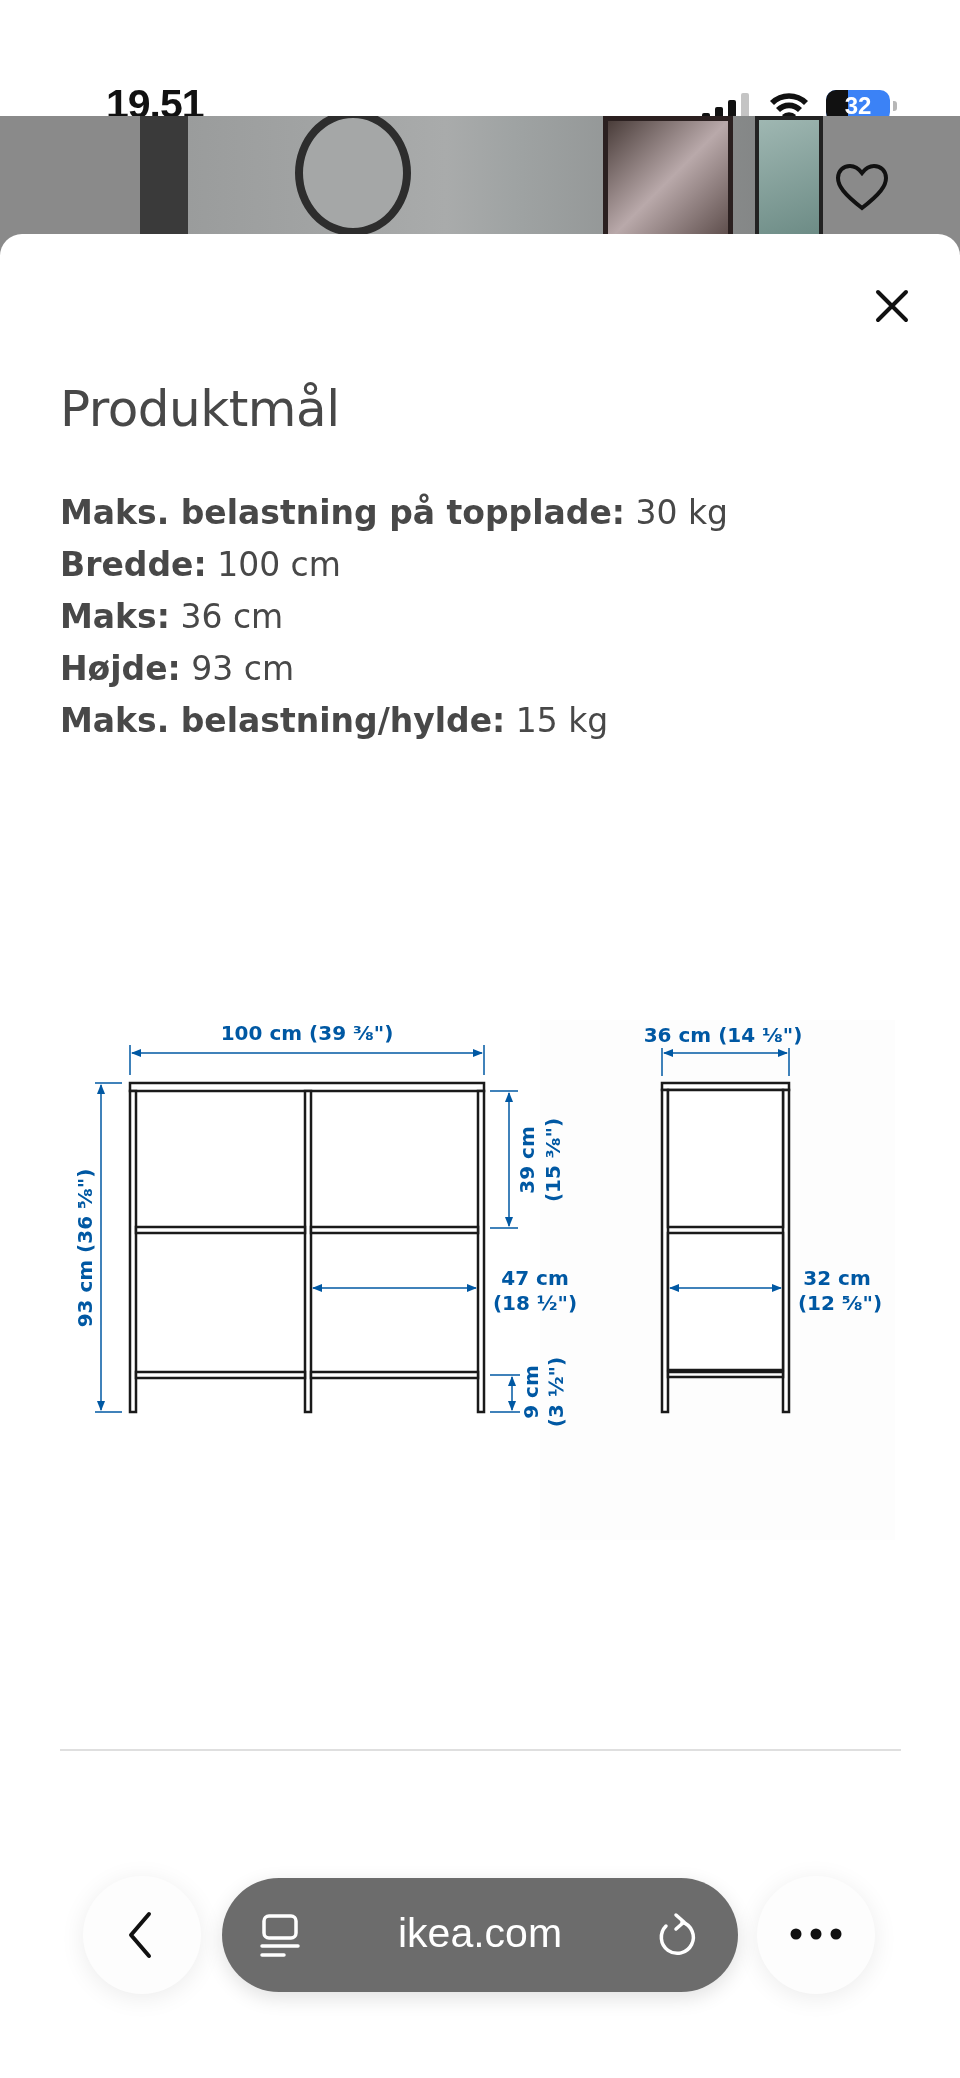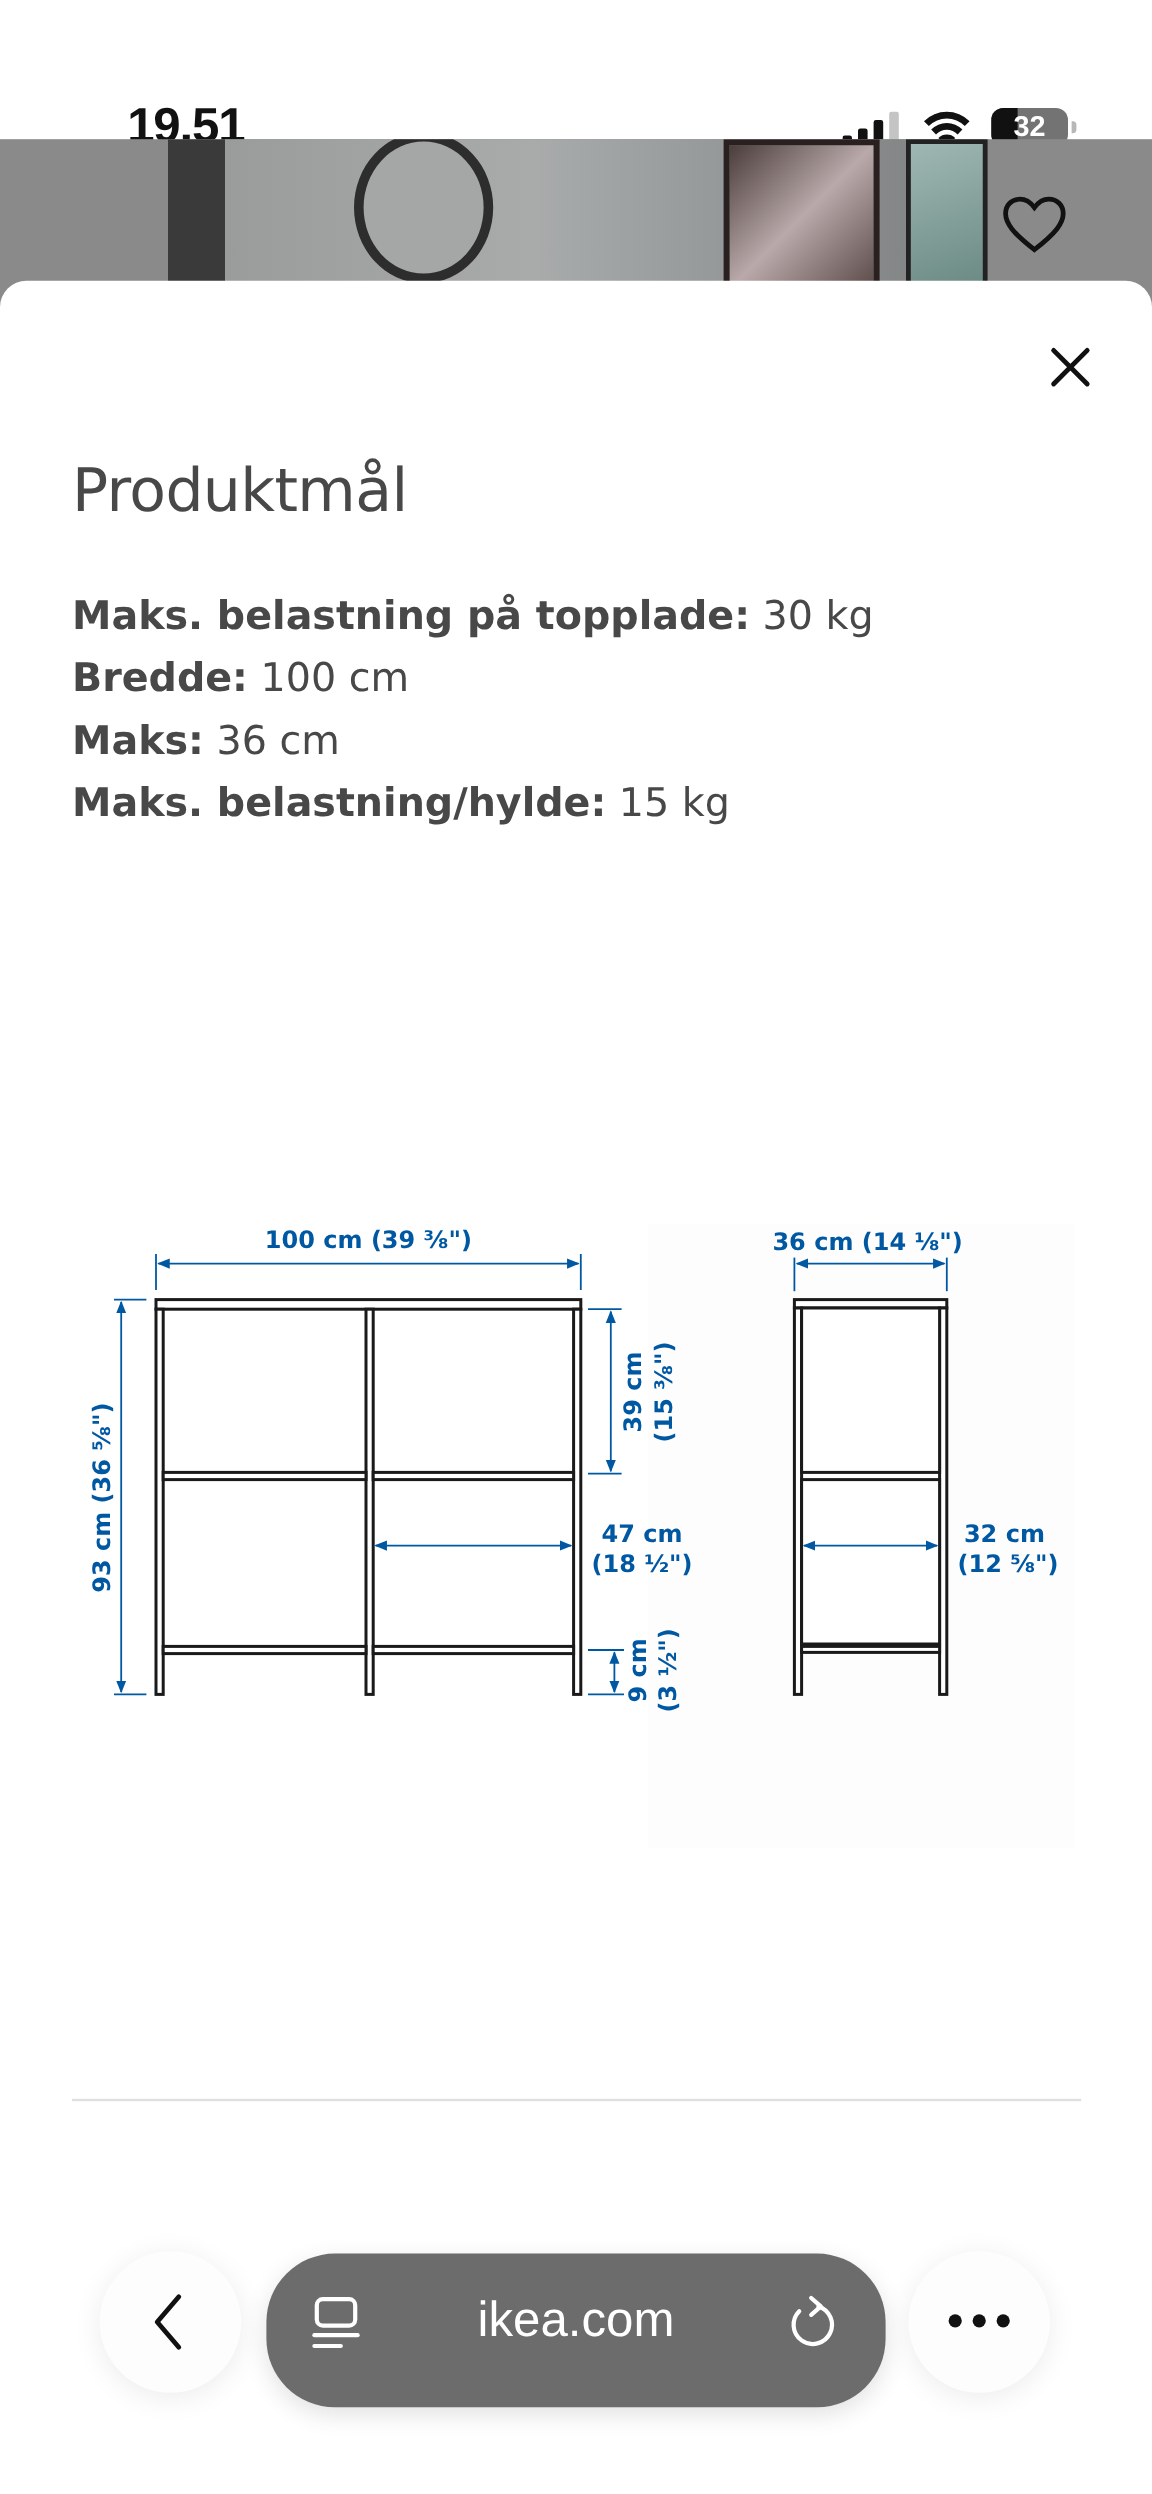--- a/index.html
+++ b/index.html
@@ -1,21 +1,21 @@
 <!DOCTYPE html>
 <html><head>
 <meta charset="utf-8">
 <style>
   html,body{margin:0;padding:0;}
   body{width:960px;height:2078px;position:relative;overflow:hidden;background:#fff;font-family:"DejaVu Sans","Liberation Sans",sans-serif;color:#484848;}
   .status{position:absolute;top:0;left:0;width:960px;height:116px;background:#fff;margin-top:43px;}
   .time{position:absolute;left:106px;top:38px;font-family:"Liberation Sans",sans-serif;font-size:41px;font-weight:600;color:#111;letter-spacing:-1px;}
   .sig{position:absolute;left:702px;top:50px;width:52px;height:30px;}
   .wifi{position:absolute;left:768px;top:46px;width:42px;height:34px;}
-  .batt{position:absolute;left:826px;top:47px;width:64px;height:32px;border-radius:10px;background:#737373;overflow:hidden;}
+  .batt{position:absolute;left:826px;top:47px;width:64px;height:32px;border-radius:10px;background:#3b82f6;overflow:hidden;}
   .batt .fill{position:absolute;left:0;top:0;bottom:0;width:22px;background:#111;}
   .batt span{position:absolute;left:0;right:0;top:2px;text-align:center;color:#fff;font-family:"Liberation Sans",sans-serif;font-weight:700;font-size:24px;}
   .batt-tip{position:absolute;left:893px;top:58px;width:4px;height:10px;border-radius:0 3px 3px 0;background:#b7b7b7;}
   .hero{position:absolute;top:116px;left:0;width:960px;height:140px;background:#8a8a8a;overflow:hidden;}
   .hero .wall{position:absolute;left:140px;width:680px;top:0;height:140px;background:linear-gradient(90deg,#3a3a3a 0,#3a3a3a 7%,#9a9c9c 7%,#a9abab 45%,#9fa3a3 55%,#7d7f7f 100%);}
   .hero .clock{position:absolute;left:295px;top:0;width:100px;height:110px;border-radius:50%;border:8px solid #2d2d2d;background:#a5a7a7;top:-6px;}
   .hero .frame1{position:absolute;left:603px;top:0;width:120px;height:120px;border:5px solid #2b2020;background:linear-gradient(135deg,#4a3d3a,#b9a9aa 50%,#5a4a48);}
   .hero .frame2{position:absolute;left:755px;top:0;width:60px;height:116px;border:4px solid #222;background:linear-gradient(160deg,#9fb7b2,#6c8b85);}
   .heart{position:absolute;left:832px;top:158px;width:60px;height:60px;}
   .sheet{position:absolute;top:234px;left:0;width:960px;height:1844px;background:#fff;border-radius:22px 22px 0 0;}
@@ -23,21 +23,21 @@
   .title{position:absolute;left:60px;top:380px;font-size:50px;font-weight:400;color:#484848;letter-spacing:-0.5px;}
   .specs{position:absolute;left:60px;top:487px;font-size:33px;line-height:52px;}
   .specs b{font-weight:700;color:#484848;}
   .specs span.v{color:#484848;}
   .diagram{position:absolute;left:0;top:1000px;width:960px;height:560px;}
   .divider{position:absolute;left:60px;top:1749px;width:841px;height:2px;background:#dfdfdf;}
   .toolbar{position:absolute;left:0;top:1860px;width:960px;height:140px;}
   .circbtn{position:absolute;width:118px;height:118px;border-radius:50%;background:#fdfdfd;box-shadow:0 4px 24px rgba(0,0,0,0.08);}
   .back{left:83px;top:16px;}
   .more{left:757px;top:16px;}
-  .urlbar{position:absolute;left:222px;top:18px;width:516px;height:128px;border-radius:57px;background:#6c6c6c;box-shadow:0 6px 20px rgba(0,0,0,0.12);}
+  .urlbar{position:absolute;left:222px;top:18px;width:516px;height:114px;border-radius:57px;background:#6c6c6c;box-shadow:0 6px 20px rgba(0,0,0,0.12);}
   .url{position:absolute;left:0;right:0;top:32px;text-align:center;color:#fff;font-family:"Liberation Sans",sans-serif;font-size:41px;}
   .tabicon{position:absolute;left:36px;top:36px;width:44px;height:44px;}
   .reload{position:absolute;left:430px;top:34px;width:48px;height:48px;}
 </style>
 </head>
 <body>
 
 <div class="status">
   <div class="time">19.51</div>
   <svg class="sig" viewBox="0 0 52 30">
@@ -74,20 +74,21 @@
 <svg class="close" viewBox="0 0 48 48">
   <path d="M10 10 L38 38 M38 10 L10 38" stroke="#111" stroke-width="4" stroke-linecap="round"></path>
 </svg>
 
 <div class="title">Produktmål</div>
 
 <div class="specs">
   <div><b>Maks. belastning på topplade:</b> <span class="v">30 kg</span></div>
   <div><b>Bredde:</b> <span class="v">100 cm</span></div>
   <div><b>Maks:</b> <span class="v">36 cm</span></div>
+  <div><b>Højde:</b> <span class="v">93 cm</span></div>
   <div><b>Maks. belastning/hylde:</b> <span class="v">15 kg</span></div>
 </div>
 
 <svg class="diagram" viewBox="0 1000 960 560">
   <defs>
     <marker id="arr" viewBox="0 0 10 10" refX="9" refY="5" markerWidth="7" markerHeight="7" orient="auto-start-reverse">
       <path d="M0 1 L10 5 L0 9 Z" fill="#0058a3"></path>
     </marker>
   </defs>
   <rect x="540" y="1020" width="355" height="520" fill="#fdfdfd"></rect>

